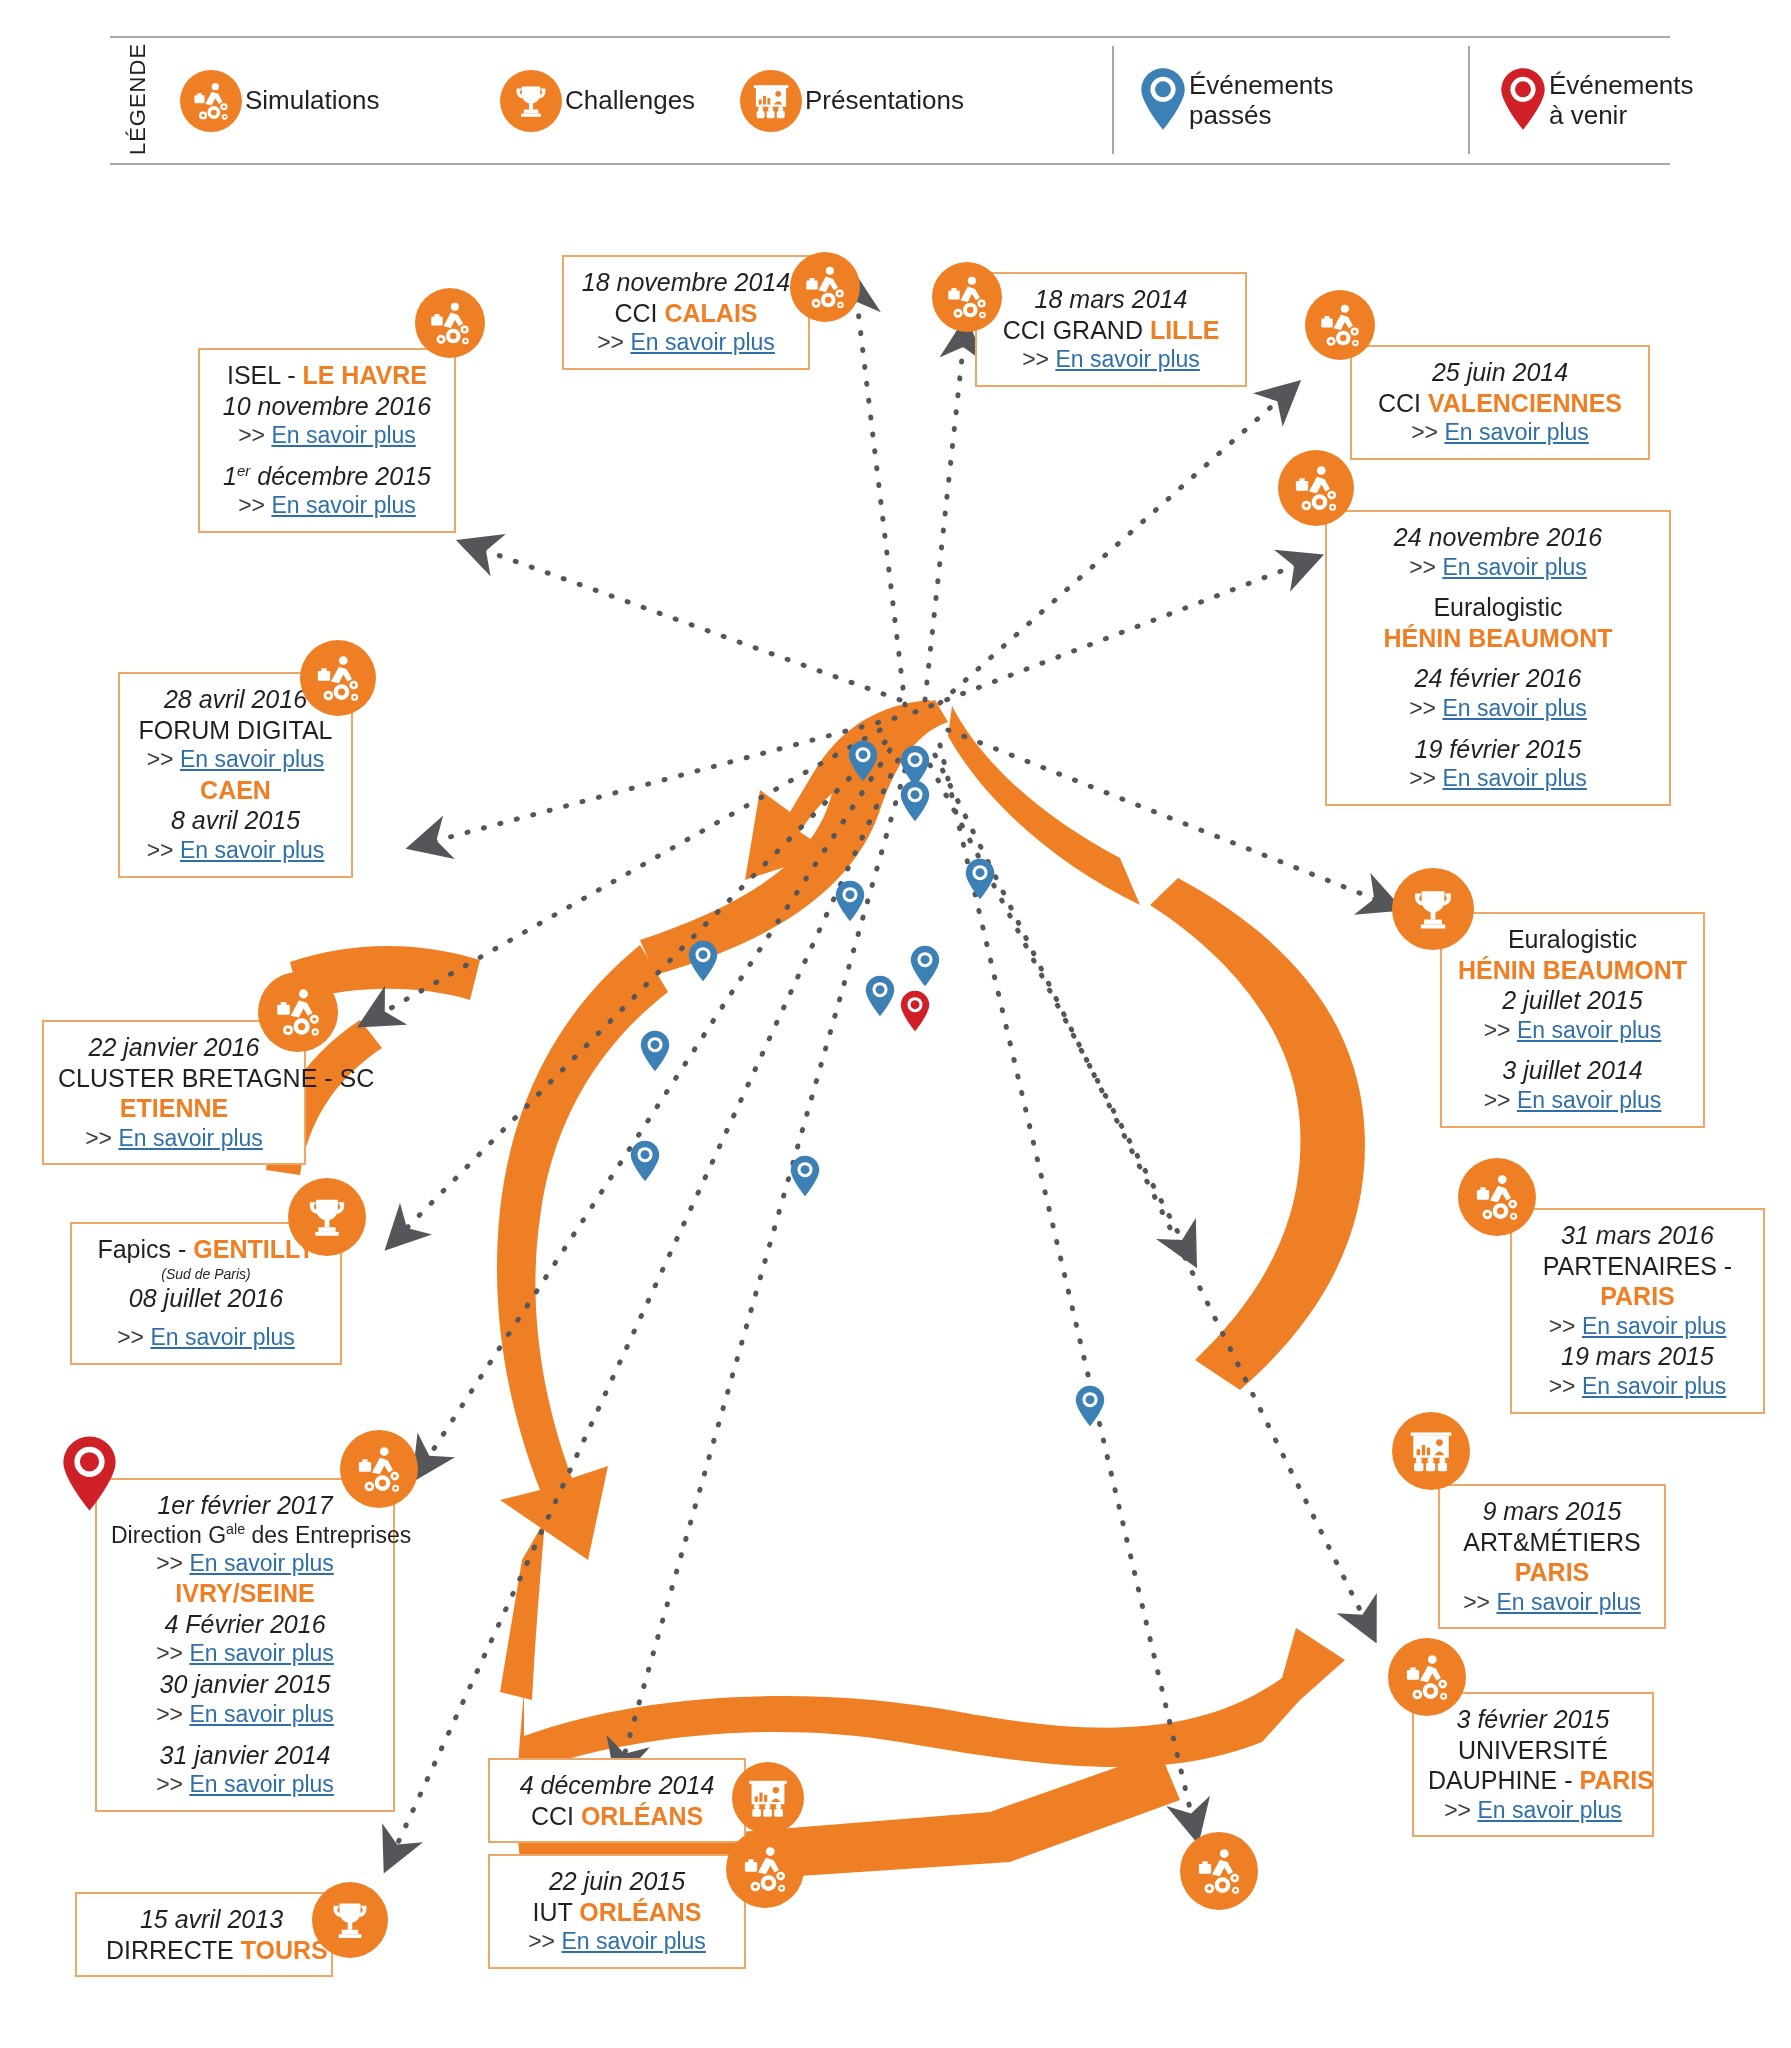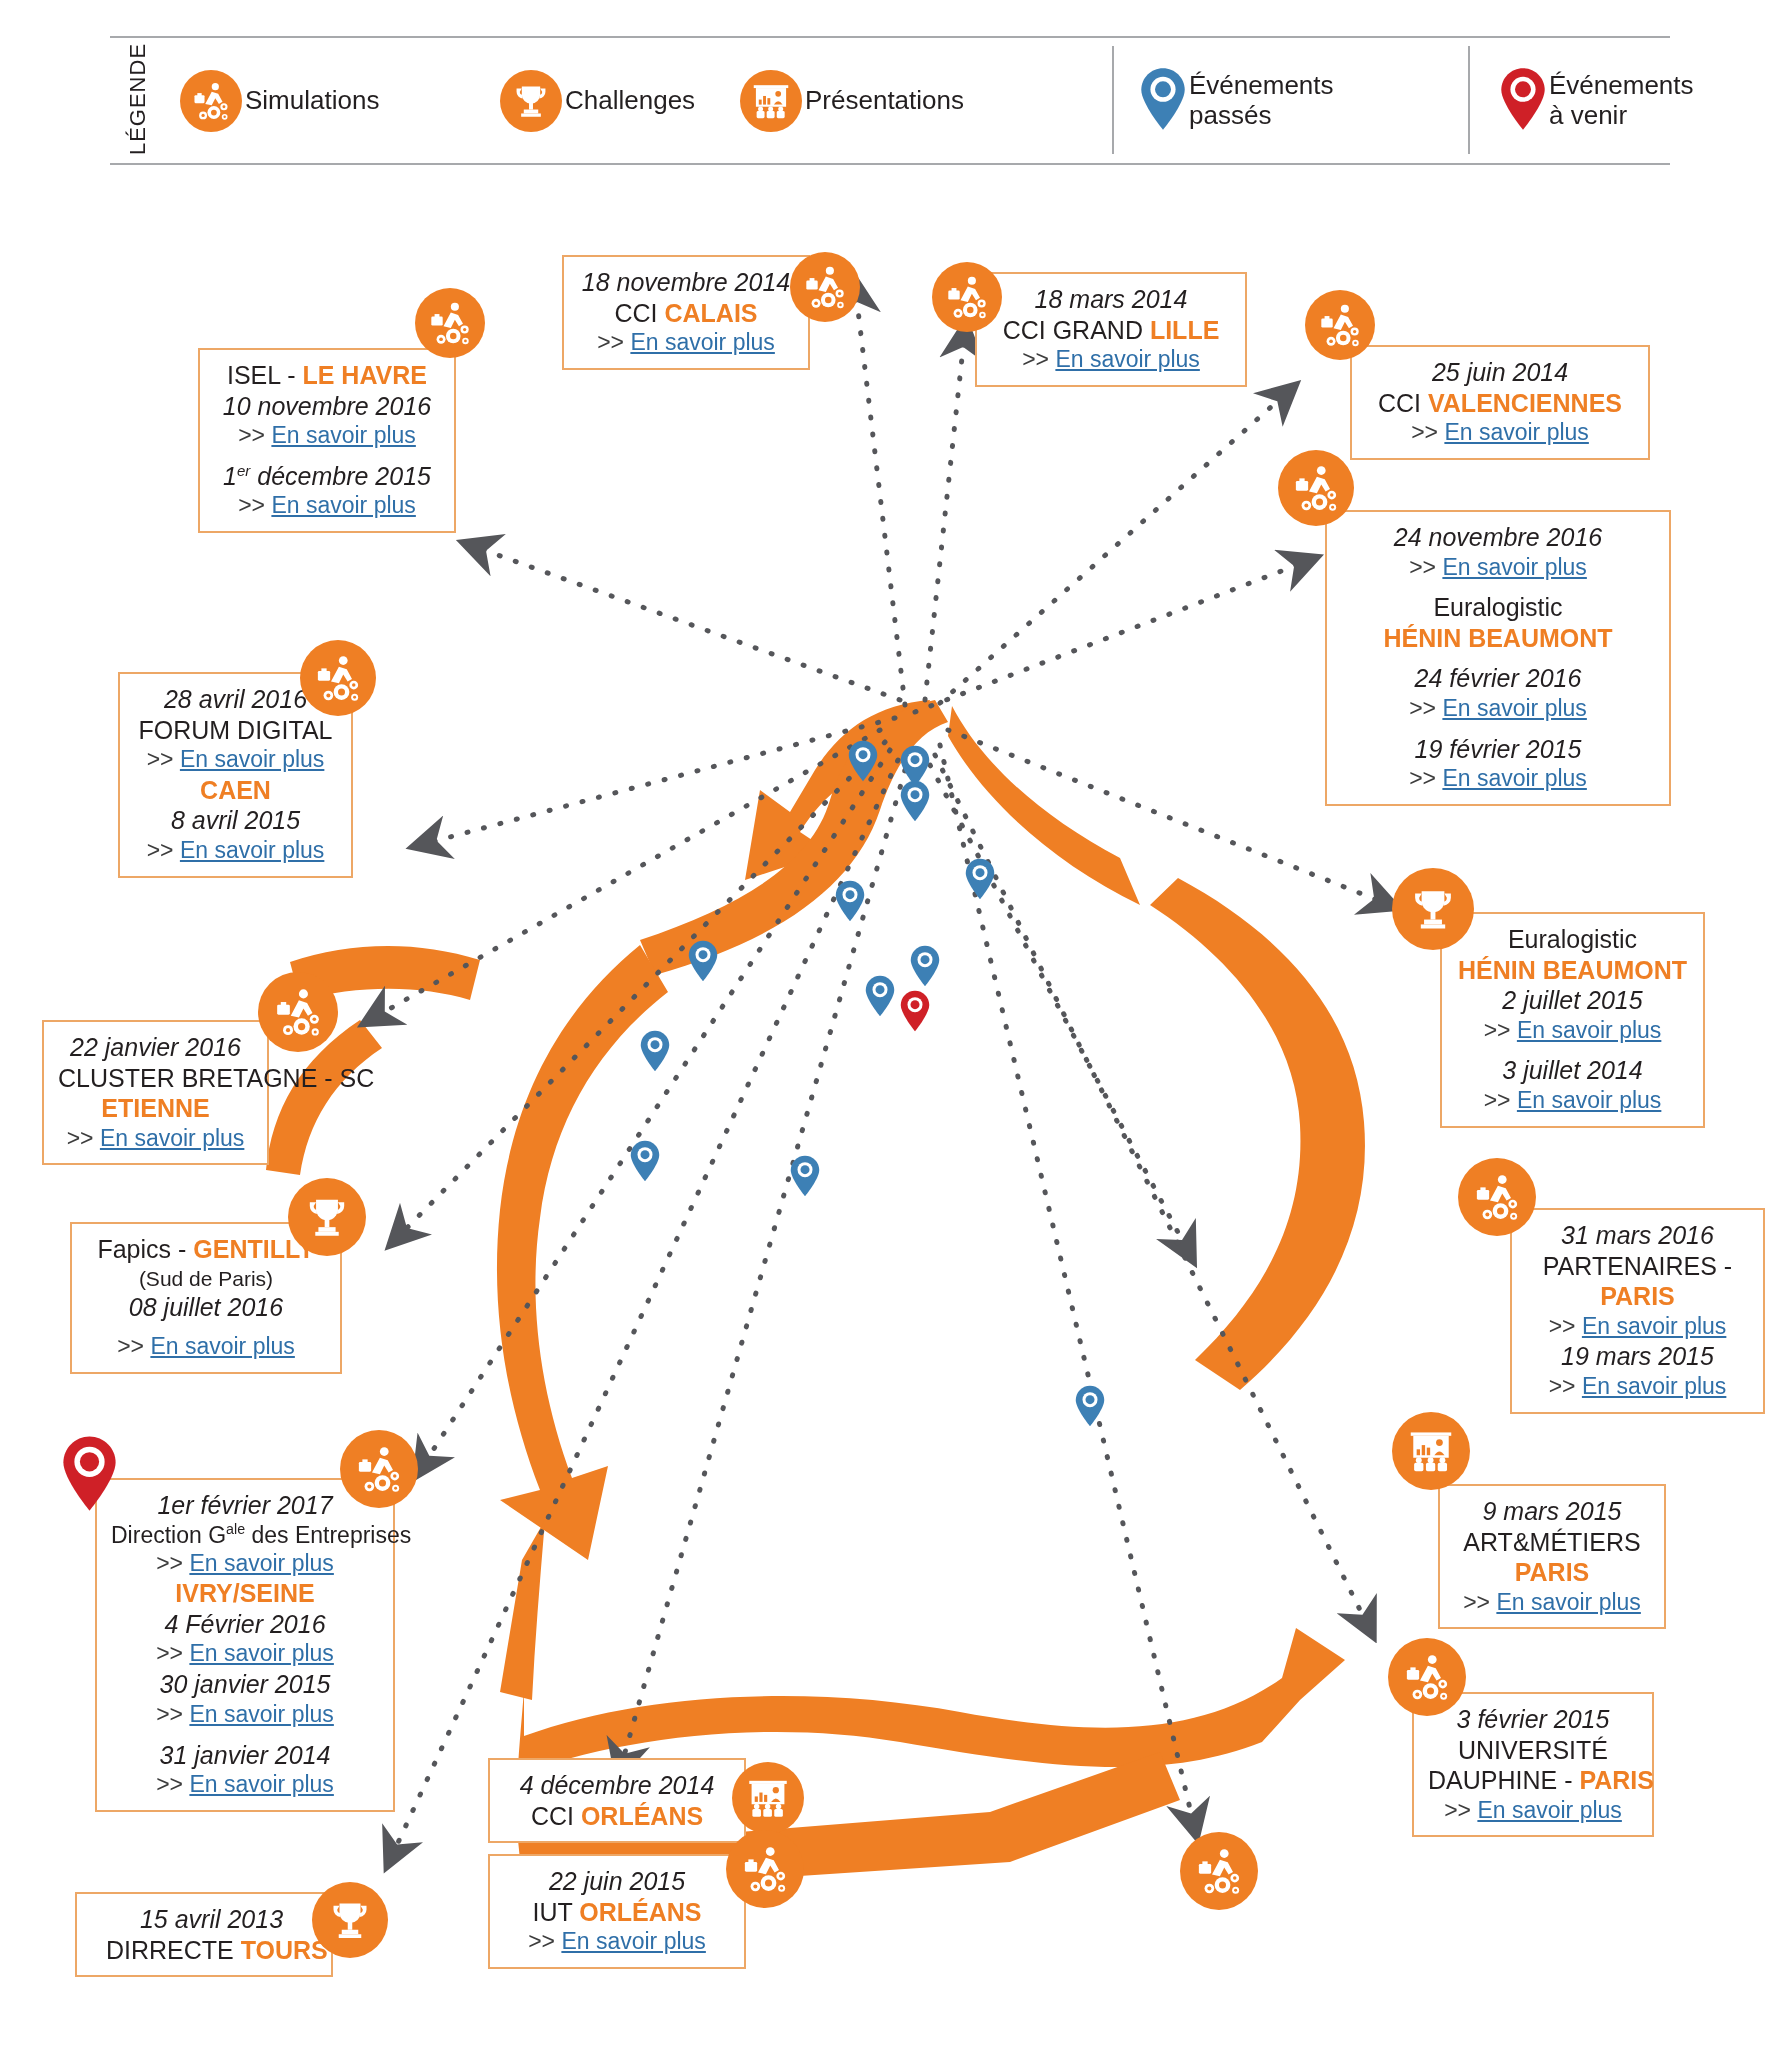--- a/index.html
+++ b/index.html
@@ -89,21 +89,22 @@
   .box .place{
     font-size:25px;
     line-height:1.22;
     white-space:nowrap;
   }
   .box .place b,.box .hl{
     color:#ef7f24;
     font-weight:bold;
   }
   .box .sub{
-    font-size:21px;
+    font-style:italic;
+    font-size:14px;
     line-height:1.3;
   }
   .box .link{
     font-size:23px;
     line-height:1.3;
     color:#3b5e82;
     white-space:nowrap;
   }
   .box .link span.chev{color:#3d3d3d;}
   .box .link u{
@@ -533,21 +534,21 @@
           <circle cx="21" cy="52" r="5.5"></circle>
           <circle cx="21" cy="52" r="2.3" fill="#ef7f24"></circle>
           <circle cx="50" cy="40" r="5"></circle>
           <circle cx="50" cy="40" r="2" fill="#ef7f24"></circle>
           <circle cx="51" cy="54" r="4"></circle>
           <circle cx="51" cy="54" r="1.7" fill="#ef7f24"></circle>
         </g>
       </svg>
   </span>
 
-  <div class="box" style="left:42px;top:1020px;width:227px;">
+  <div class="box" style="left:42px;top:1020px;width:264px;">
     <div class="date">22 janvier 2016</div>
     <div class="place">CLUSTER BRETAGNE - SC</div>
     <div class="place"><b>ETIENNE</b></div>
     <div class="link"><span class="chev">&gt;&gt;</span> <u>En savoir plus</u></div>
   </div>
   <span class="badge box-badge" style="left:258px;top:972px;width:80px;height:80px;">
     <svg viewBox="0 0 64 64" width="58" height="58">
         <g fill="#ffffff">
           <circle cx="38" cy="12" r="5"></circle>
           <path d="M33 19 l9 3 l6 11 l-5 3 l-5 -8 l-5 10 l-9 -2 z"></path>

